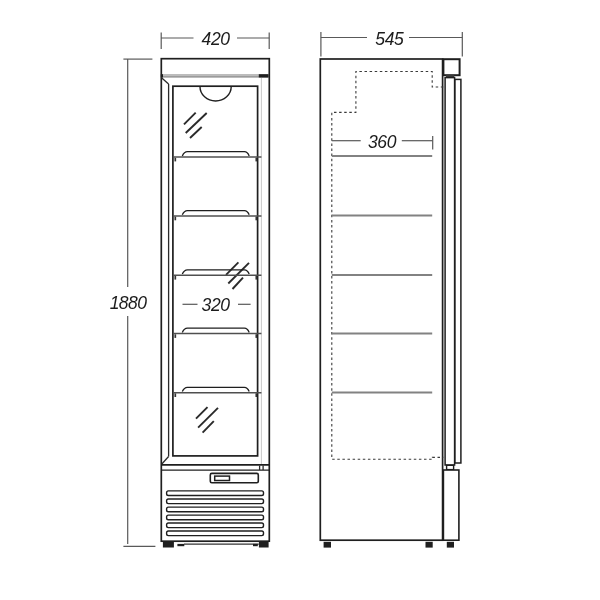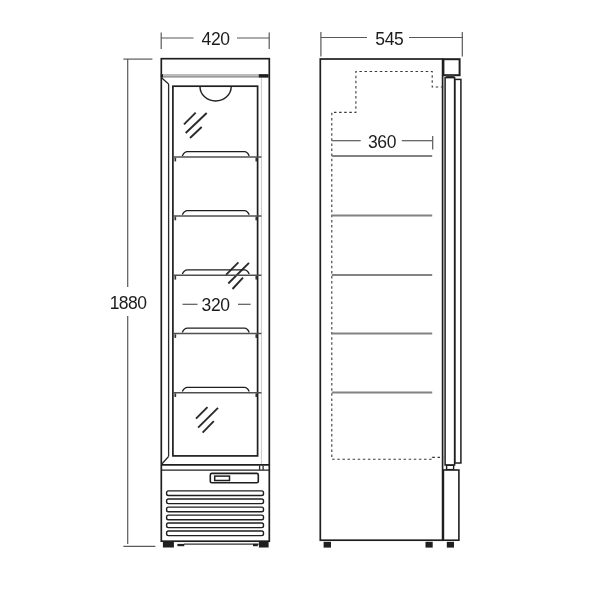--- a/index.html
+++ b/index.html
@@ -1,16 +1,16 @@
 <!DOCTYPE html>
 <html><head>
 <meta charset="utf-8">
 <style>
   html,body{margin:0;padding:0;background:#ffffff;}
-  .wrap{width:600px;height:600px;background:#a3a3a3;}
+  .wrap{width:600px;height:600px;background:#a3a3a3;font-style:italic;}
   text{font-family:"Liberation Sans",sans-serif;fill:#1c1c1c;}
 </style>
 </head>
 <body>
 <div class="wrap">
 <svg width="600" height="600" viewBox="0 0 600 600" xmlns="http://www.w3.org/2000/svg">
 
   <rect x="0" y="0" width="600" height="600" fill="#ffffff"></rect>
 
   <g stroke="#595959" stroke-width="1.2" fill="none">

